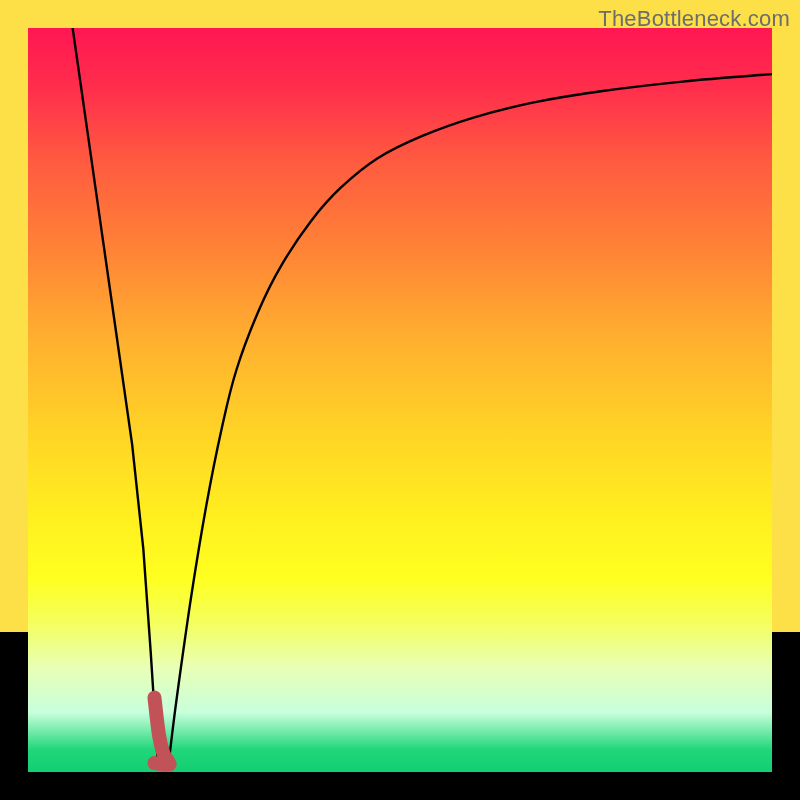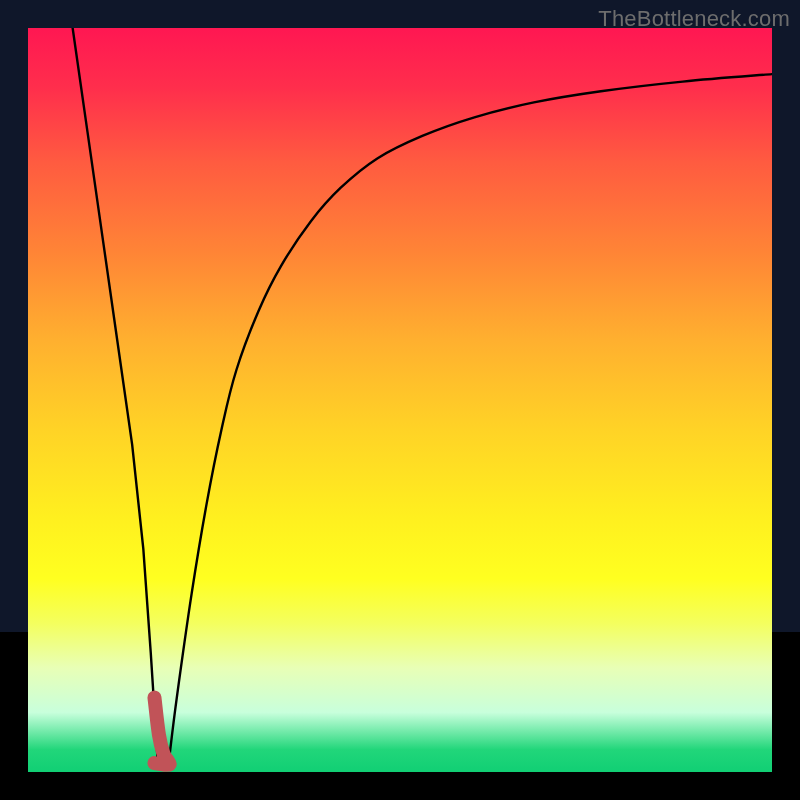--- a/index.html
+++ b/index.html
@@ -8,21 +8,21 @@
     width: 800px;
     height: 800px;
     overflow: hidden;
     background: #000;
     font-family: Arial, Helvetica, sans-serif;
   }
   .frame {
     position: relative;
     width: 800px;
     height: 632px;
-    background: #0f172a;
+    background: #fde047;
   }
   .plot {
     position: absolute;
     left: 28px;
     top: 28px;
     width: 744px;
     height: 744px;
     background: linear-gradient(
       to bottom,
       #ff1752 0%,

